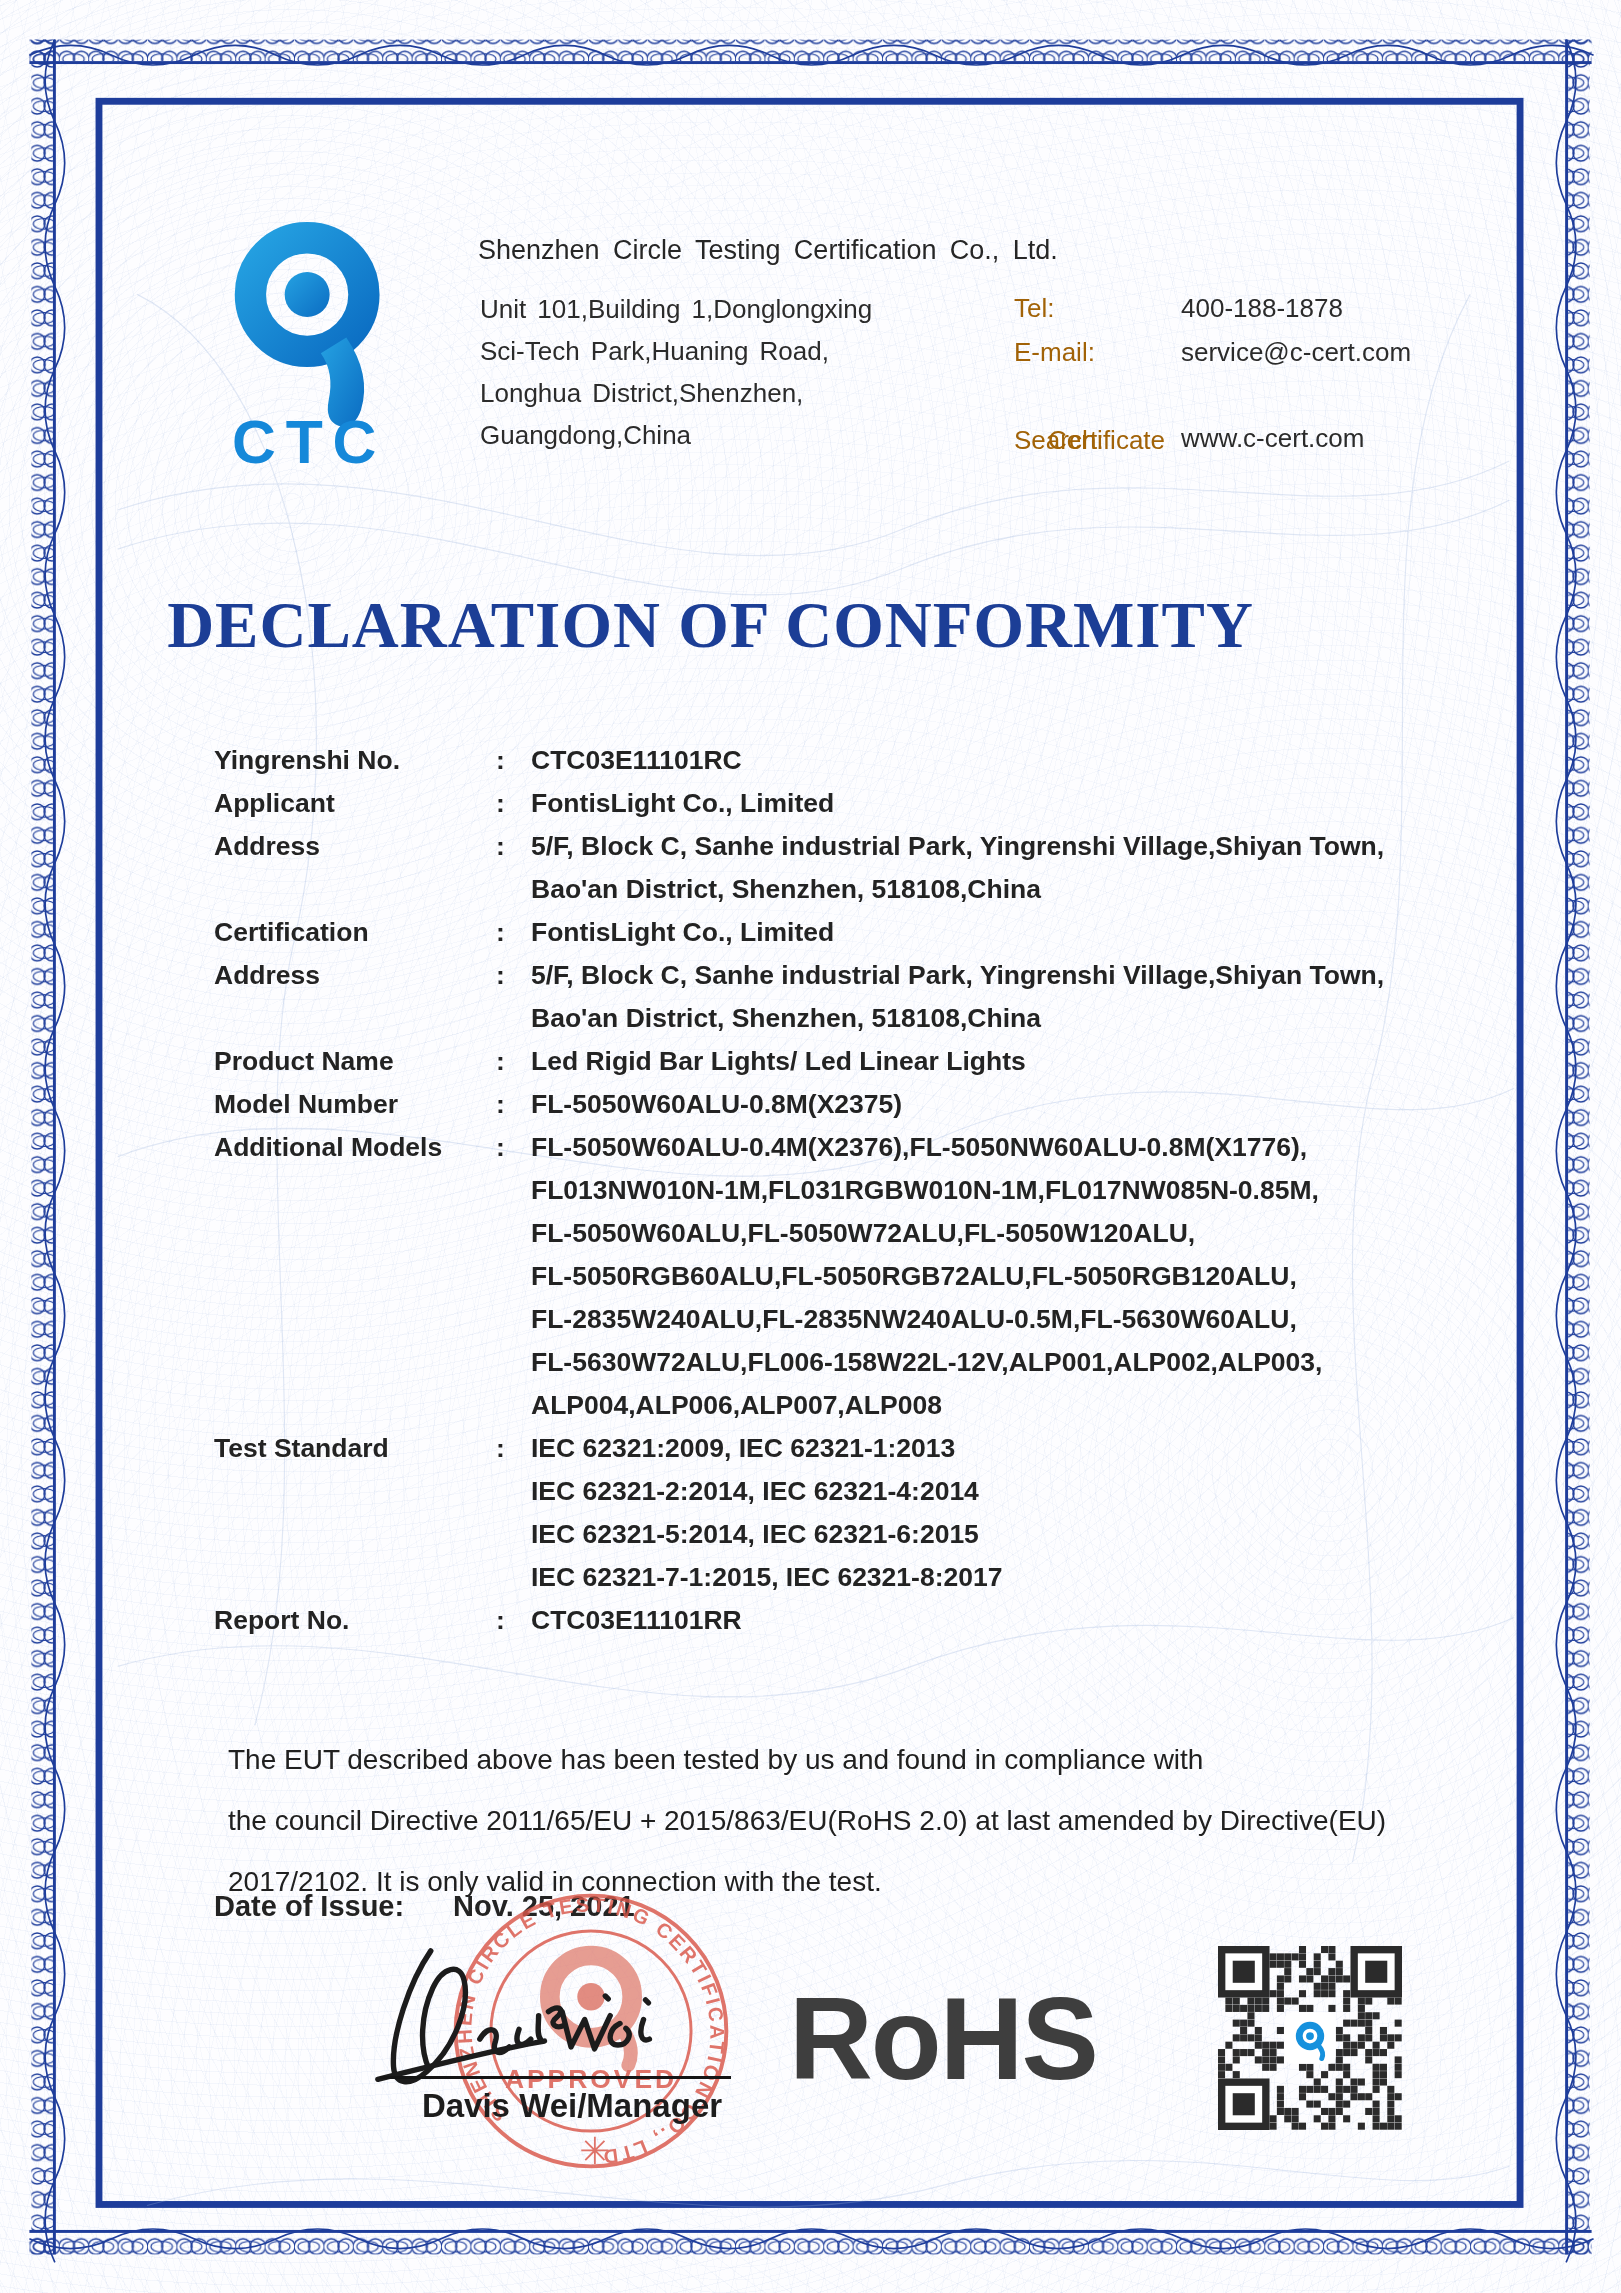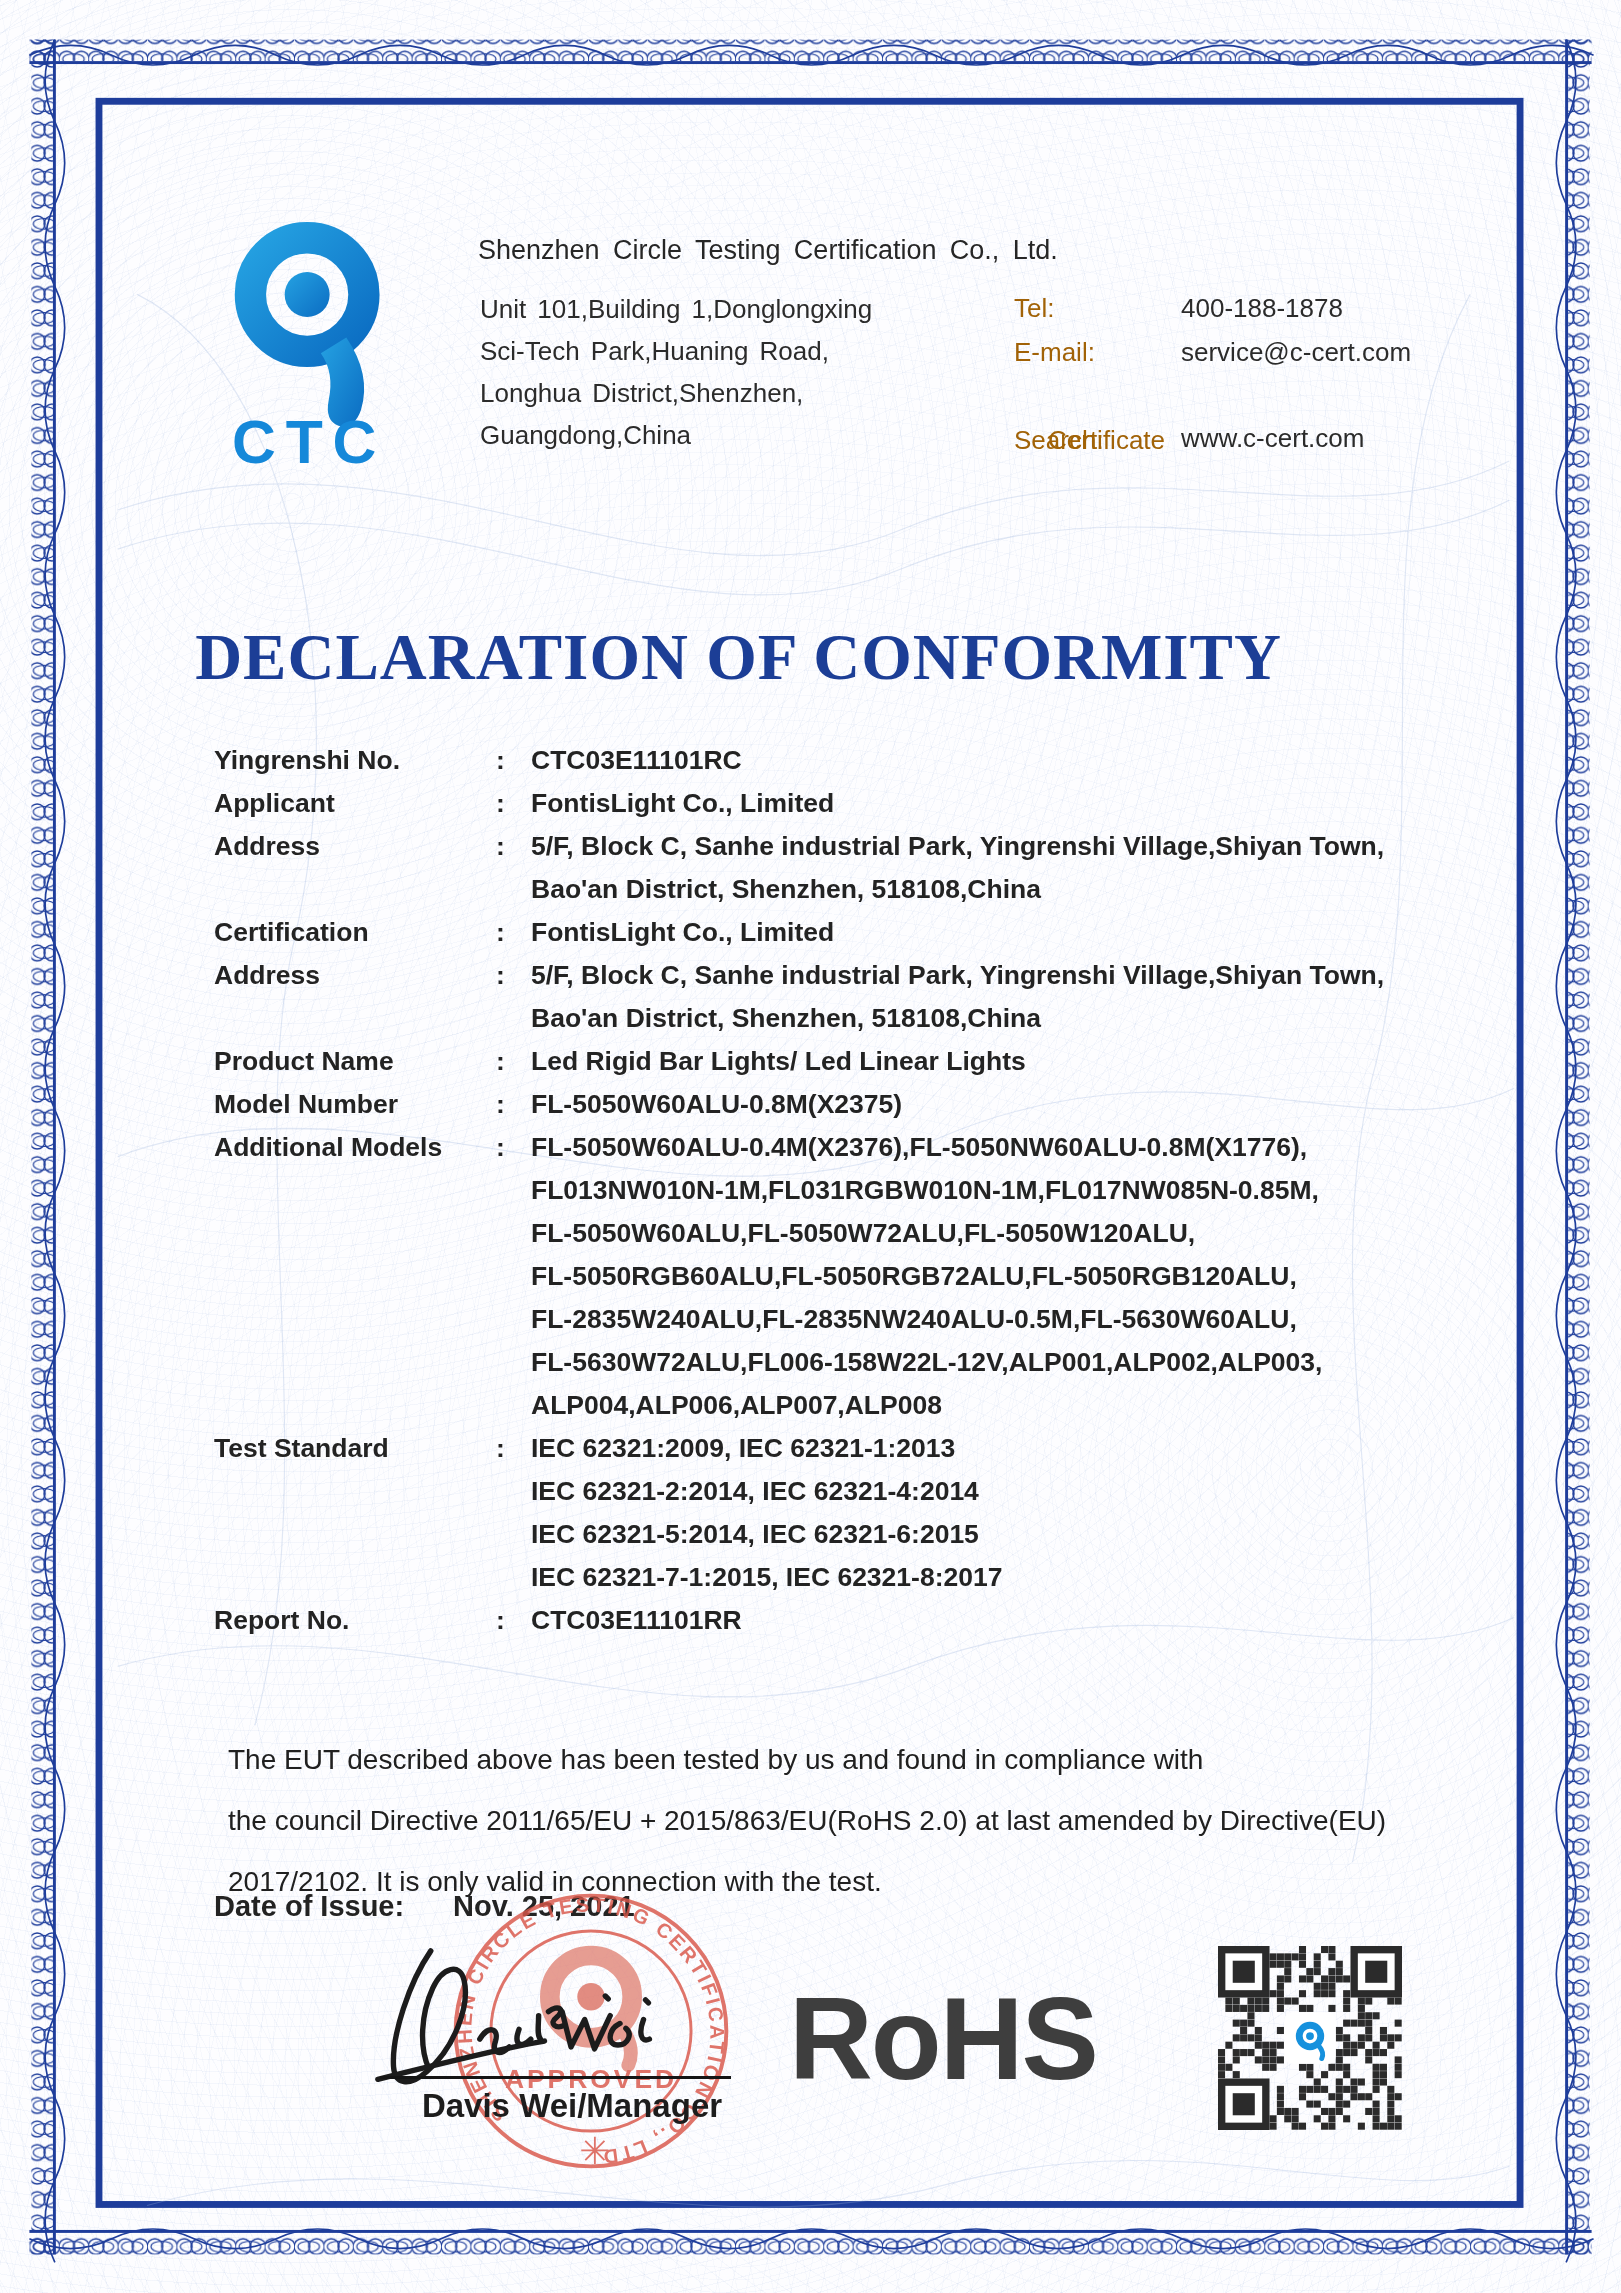--- a/index.html
+++ b/index.html
@@ -28,23 +28,23 @@
   .addr{left:480px; top:288px; font-size:26px; line-height:42px; color:#2b2b2b; word-spacing:3.9px;}
   .c-lbl{font-size:26px; color:#a16207;}
   .c-val{font-size:26px; color:#2b2b2b;}
   .tel-l{left:1014px; top:293px;} .tel-v{left:1181px; top:293px;}
   .em-l{left:1014px; top:337px;}  .em-v{left:1181px; top:337px;}
   .cs-l1{left:1048px; top:381px;margin-top:44px;} .cs-l2{left:1014px; top:425px;}
   .web-v{left:1181px; top:403px;margin-top:20px;}
 
   
   .title{
-    left:0; top:620px; width:1421px; text-align:center;
+    left:0; top:588px; width:1421px; text-align:center;
     font-family:"Liberation Serif", serif; font-weight:bold;
-    font-size:65px; letter-spacing:1px; color:#1c3e96;padding-left:28px;
+    font-size:65px; letter-spacing:1px; color:#1c3e96;
   }
 
   
   .fields{left:214px; top:739px; width:1292px; font-size:26.5px; font-weight:bold; color:#232323;}
   .frow{display:flex; align-items:flex-start;}
   .flbl{width:282px; flex:0 0 282px; line-height:43px;}
   .fcol{width:35px; flex:0 0 35px; line-height:43px;}
   .fval{flex:1; line-height:43px;}
 
   

